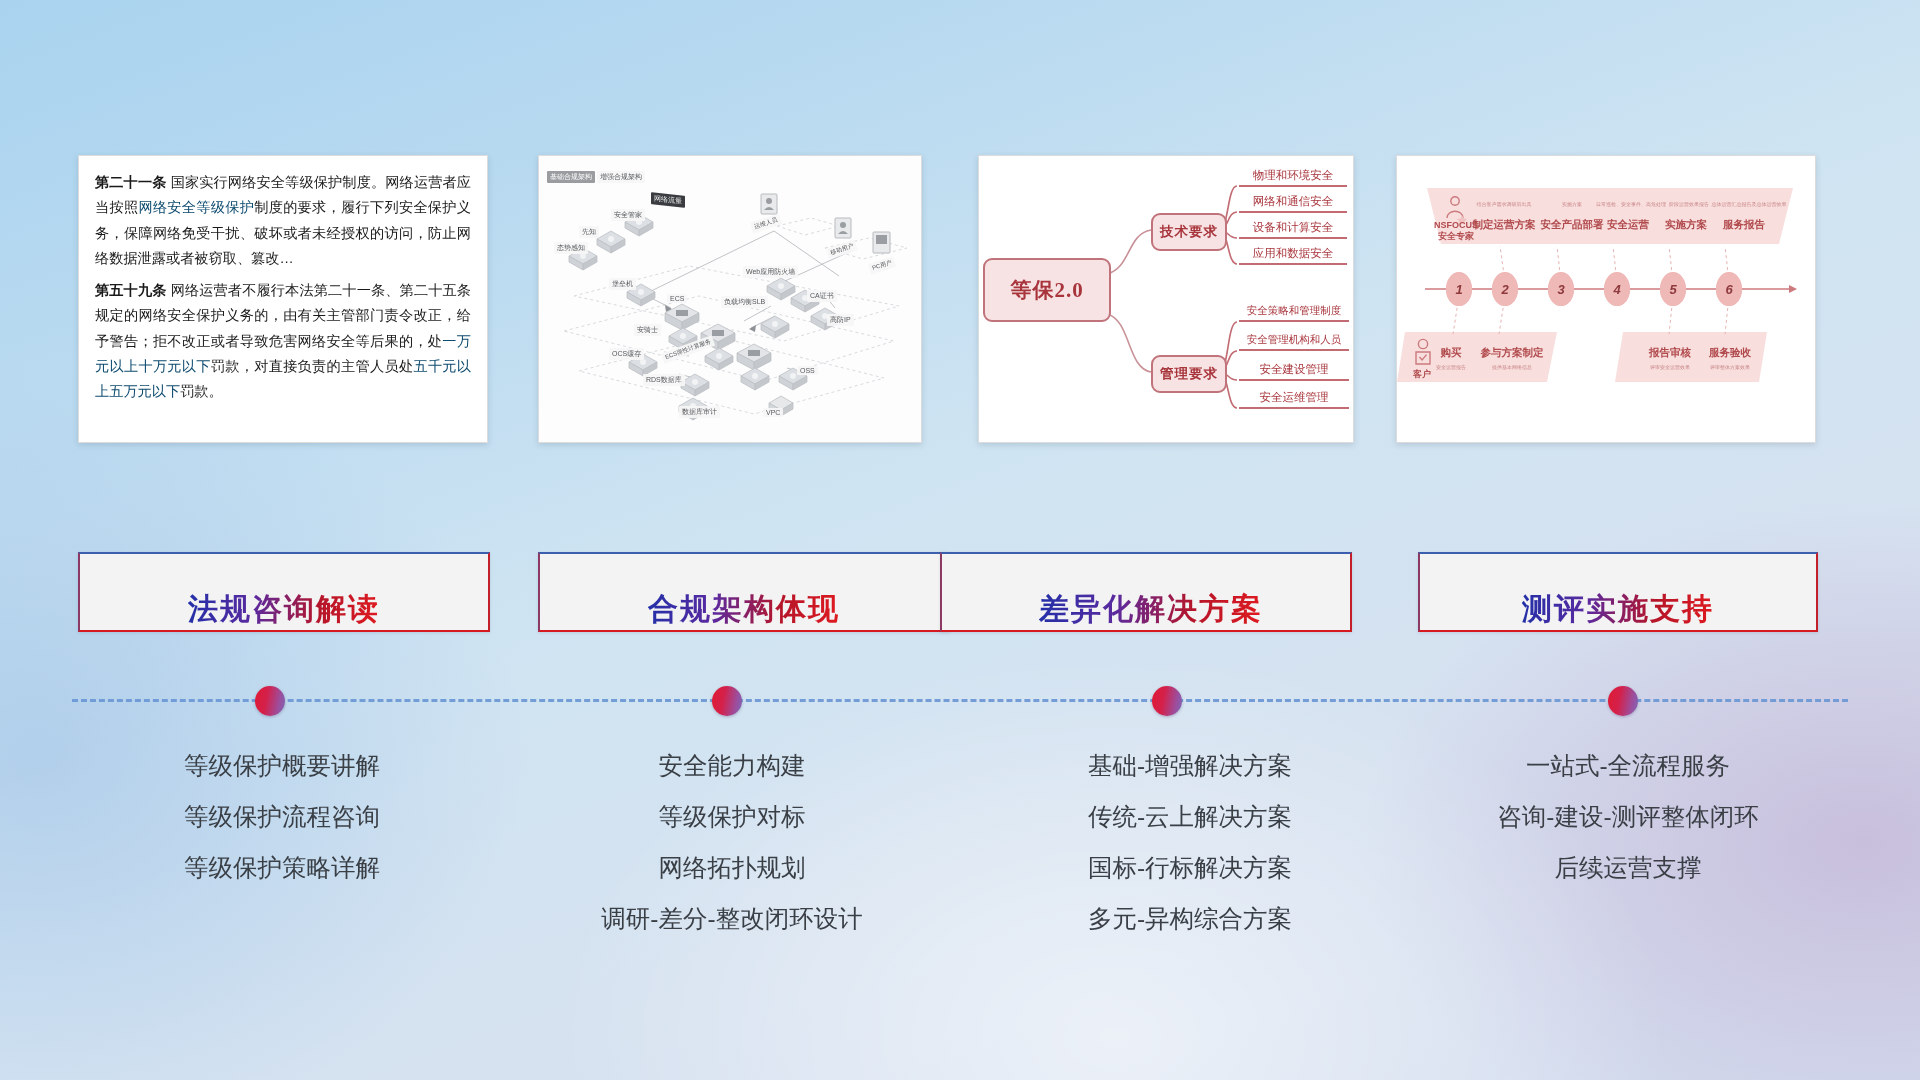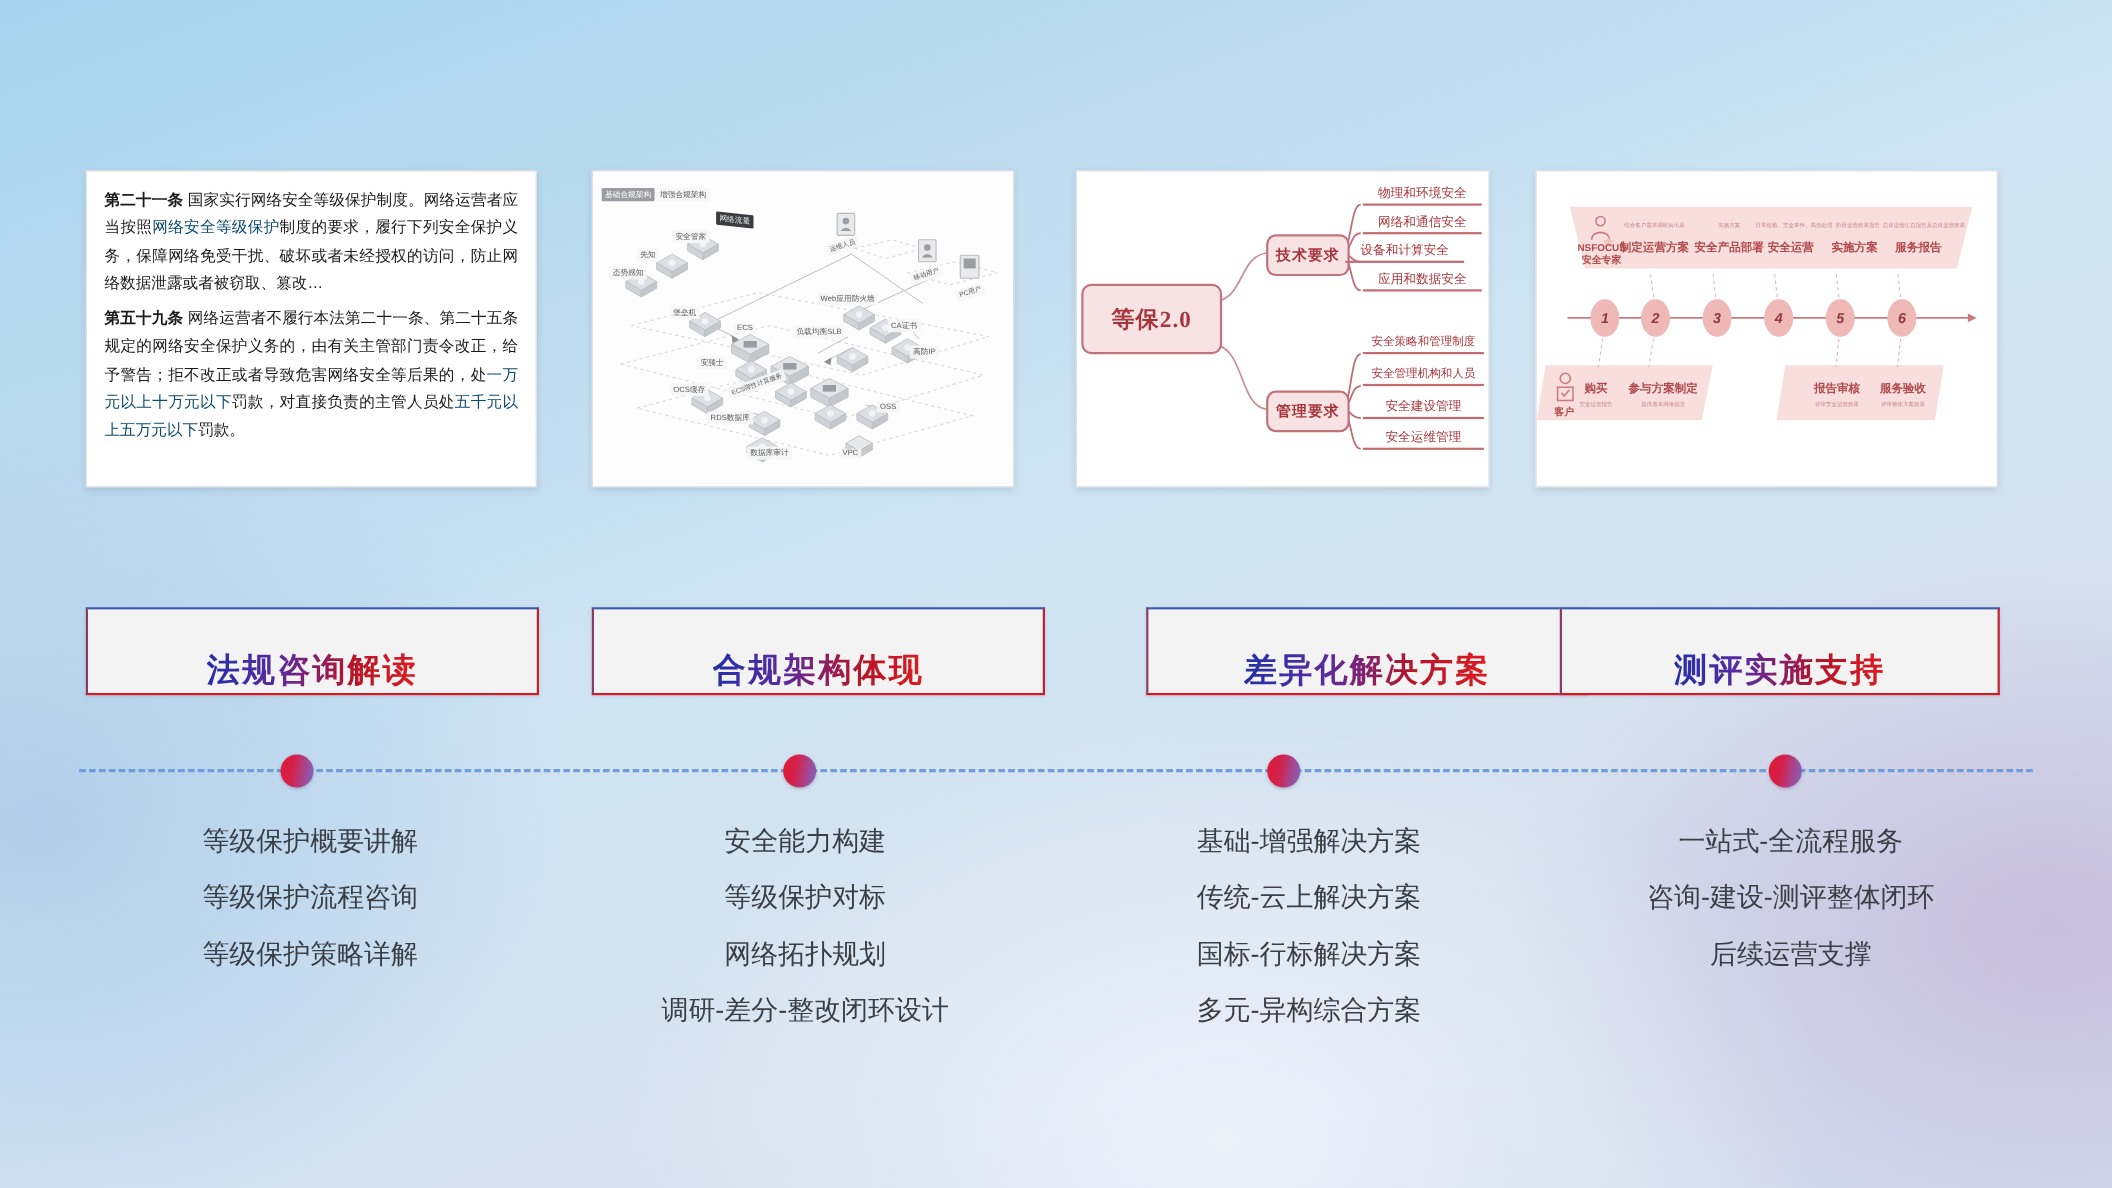--- a/index.html
+++ b/index.html
@@ -81,21 +81,21 @@
     letter-spacing: 2px;
     background: linear-gradient(95deg, #2230a8 0%, #5a2aa0 34%, #b5152a 68%, #e01a1f 100%);
     -webkit-background-clip: text;
     background-clip: text;
     color: transparent;
     -webkit-text-fill-color: transparent;
     white-space: nowrap;
   }
   .hb-1 { left: 78px;   width: 408px; }
   .hb-2 { left: 538px;  width: 408px; }
-  .hb-3 { left: 1042px;  width: 398px; }
+  .hb-3 { left: 940px;  width: 398px; padding-left: 10px; }
   .hb-4 { left: 1418px; width: 396px; }
 
   
   .timeline {
     position: absolute;
     left: 72px; right: 72px;
     top: 699px;
     height: 0;
     border-top: 3px dashed #6f9ad6;
     opacity: 0.95;
@@ -419,21 +419,21 @@
         <circle cx="242" cy="74" r="3.4" fill="#ffffff" stroke="#c26b72" stroke-width="1.4"></circle>
         <circle cx="242" cy="216" r="3.4" fill="#ffffff" stroke="#c26b72" stroke-width="1.4"></circle>
       </svg>
 
       <div class="mm-node" style="left:4px; top:102px; width:124px; height:60px; font-size:21px;">等保2.0</div>
       <div class="mm-node" style="left:172px; top:57px;  width:72px; height:34px;">技术要求</div>
       <div class="mm-node" style="left:172px; top:199px; width:72px; height:34px;">管理要求</div>
 
       <div class="mm-leaf" style="left:260px; top:12px;  width:108px;">物理和环境安全</div>
       <div class="mm-leaf" style="left:260px; top:38px;  width:108px;">网络和通信安全</div>
-      <div class="mm-leaf" style="left:244px; top:64px;  width:108px;text-align:center;">设备和计算安全</div>
+      <div class="mm-leaf" style="left:260px; top:64px;  width:108px;text-align:center;">设备和计算安全</div>
       <div class="mm-leaf" style="left:260px; top:90px;  width:108px;">应用和数据安全</div>
 
       <div class="mm-leaf" style="left:260px; top:148px; width:110px; font-size:10.5px;">安全策略和管理制度</div>
       <div class="mm-leaf" style="left:260px; top:177px; width:110px; font-size:10.5px;">安全管理机构和人员</div>
       <div class="mm-leaf" style="left:260px; top:206px; width:110px;">安全建设管理</div>
       <div class="mm-leaf" style="left:260px; top:234px; width:110px;">安全运维管理</div>
     </div>
   </div>
 
   <div class="card card-4">

